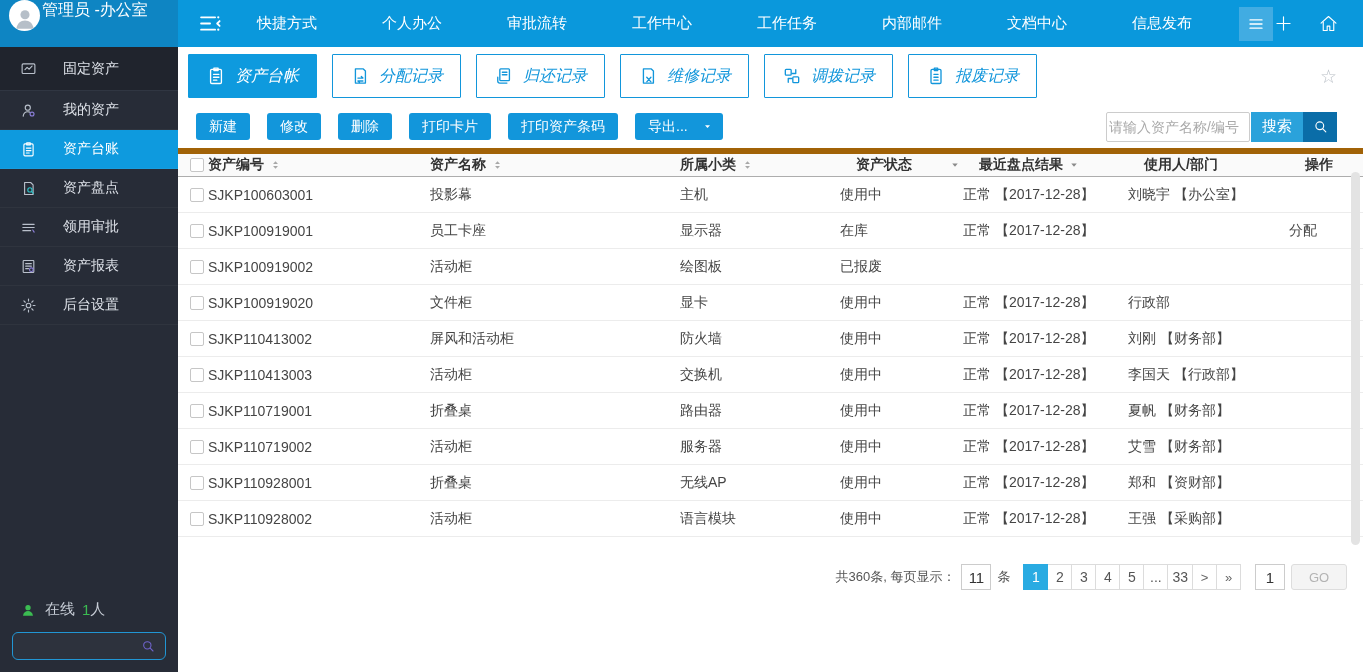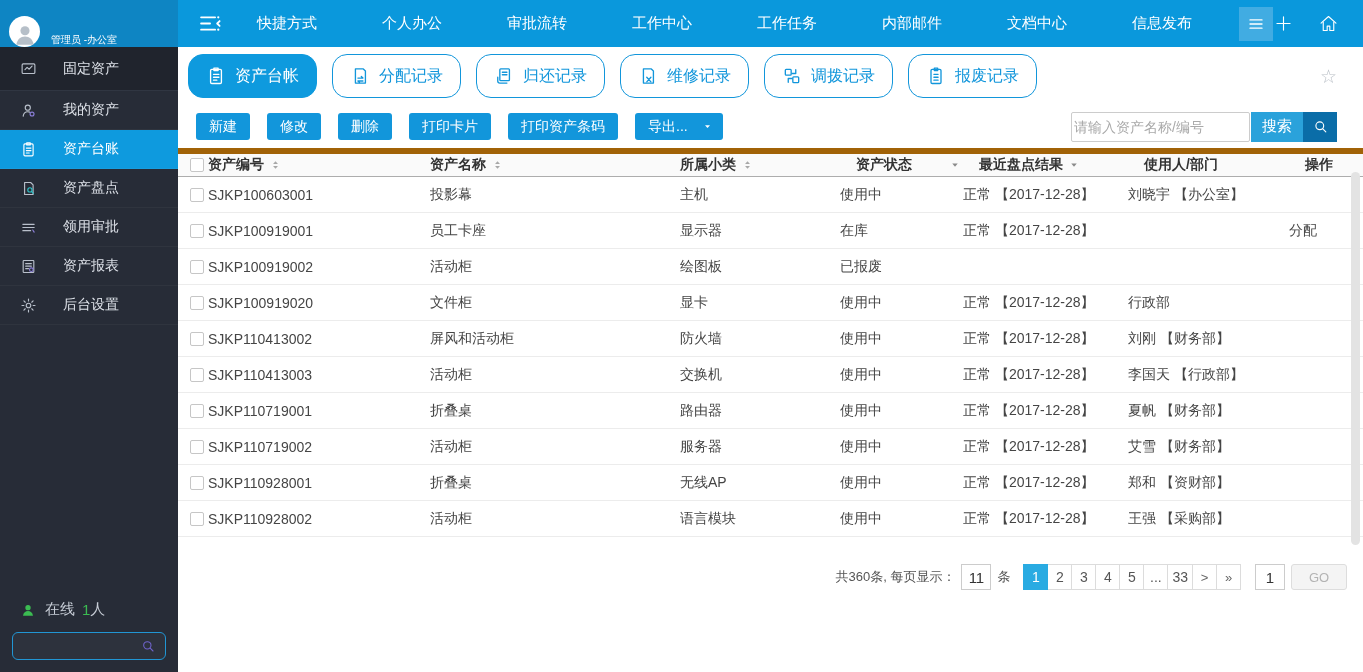--- a/index.html
+++ b/index.html
@@ -6,21 +6,21 @@
   html,body { width:1363px; height:672px; margin:0; overflow:hidden;
     font-family:"Liberation Sans","DejaVu Sans",sans-serif; background:#fff; }
   .icon { display:inline-flex; flex:none; }
   .icon svg { width:100%; height:100%; fill:none; stroke:currentColor;
     stroke-width:1.6; stroke-linecap:round; stroke-linejoin:round; }
 
   
   .topbar { position:absolute; top:0; left:0; right:0; height:47px;
     background:#0a98dc; display:flex; align-items:stretch; z-index:5; }
   .user-block { width:178px; min-width:178px; background:#0e85c3; display:flex;
-    align-items:flex-end; gap:11px; padding-left:9px; color:#fff; font-size:10px; cursor:pointer; }
+    align-items:flex-start; gap:2px; padding-left:9px; color:#fff; font-size:16px; cursor:pointer; }
   .avatar { width:31px; height:31px; border-radius:50%; background:#fff;
     overflow:hidden; display:flex; align-items:flex-end; justify-content:center; }
   .avatar svg { width:26px; height:26px; }
   .nav { display:flex; align-items:center; color:#fff; }
   .collapse { width:27px; height:27px; margin:0 34px 0 18px; cursor:pointer; color:#fff; }
   .nav-link { font-size:15px; margin-right:25px; white-space:nowrap; cursor:pointer; }
   .hamb-box { width:34px; height:34px; background:#41ace2; display:flex;
     align-items:center; justify-content:center; margin-left:22px; cursor:pointer; align-self:center; }
   .hamb-box .icon { width:22px; height:22px; color:#fff; }
   .topbar-right { margin-left:auto; display:flex; align-items:center; gap:24px; padding-right:24px; }
@@ -44,36 +44,36 @@
   .side-search { margin:0 12px; height:28px; border:1px solid #2196d4; border-radius:6px;
     display:flex; align-items:center; background:rgba(255,255,255,.03); padding:0 9px; }
   .side-search-input { flex:1; min-width:0; background:transparent; border:none;
     outline:none; color:#dde1e8; font-size:14px; font-family:inherit; }
   .side-mag { width:16px; height:16px; color:#6f63cc; cursor:pointer; }
 
   
   .main { position:absolute; top:47px; left:178px; right:0; bottom:0; background:#fff; }
   .tabs-row { display:flex; align-items:center; padding:7px 26px 7px 10px; height:58px; }
   .tabs-strip { display:flex; gap:15px; }
-  .tab { height:44px; padding:16px 17px; border:1px solid #1296db; border-radius:15px;
+  .tab { height:44px; padding:16px 17px; border:1px solid #1296db; border-radius:1px;
     background:#fff; color:#1296db; font-size:16px; display:flex; align-items:center;
-    gap:9px; cursor:pointer; white-space:nowrap; }
+    gap:9px; cursor:pointer; white-space:nowrap;font-style:italic; }
   .tab .icon { width:20px; height:20px; }
   .tab.active { background:#0e9ade; border-color:#0e9ade; color:#fff; }
   .fav-star { margin-left:auto; color:#b9bfc6; font-size:19px; cursor:pointer; line-height:1; }
 
   .toolbar { display:flex; align-items:center; padding:0 26px 0 18px; height:43px; }
   .tb-buttons { display:flex; gap:17px; }
   .btn { height:27px; padding:0 13px; background:#1296db; color:#fff; border:none;
     border-radius:3px; font-size:14px; font-family:inherit; display:flex;
     align-items:center; cursor:pointer; white-space:nowrap; }
   .btn.export { gap:14px; padding-right:10px; margin-left:17px; }
   .caret-w { width:11px; height:11px; }
   .tb-search { margin-left:auto; display:flex; align-items:stretch; height:30px; }
-  .search-input { width:179px; border:1px solid #ccc; border-radius:2px; padding:0 2px;
+  .search-input { width:144px; border:1px solid #ccc; border-radius:2px; padding:0 2px;
     font-size:14px; font-family:inherit; outline:none; color:#333; }
   .search-input::placeholder { color:#a9a9a9; }
   .search-btn { margin-left:1px; width:52px; background:#2aa2db; color:#fff; border:none;
     font-size:15px; font-family:inherit; cursor:pointer; }
   .search-mag { width:34px; background:#0a6da8; border:none; display:flex; align-items:center;
     justify-content:center; color:#fff; cursor:pointer; }
   .search-mag .icon { width:17px; height:17px; }
 
   
   .thead { display:flex; align-items:center; height:29px; background:#fafafa;

